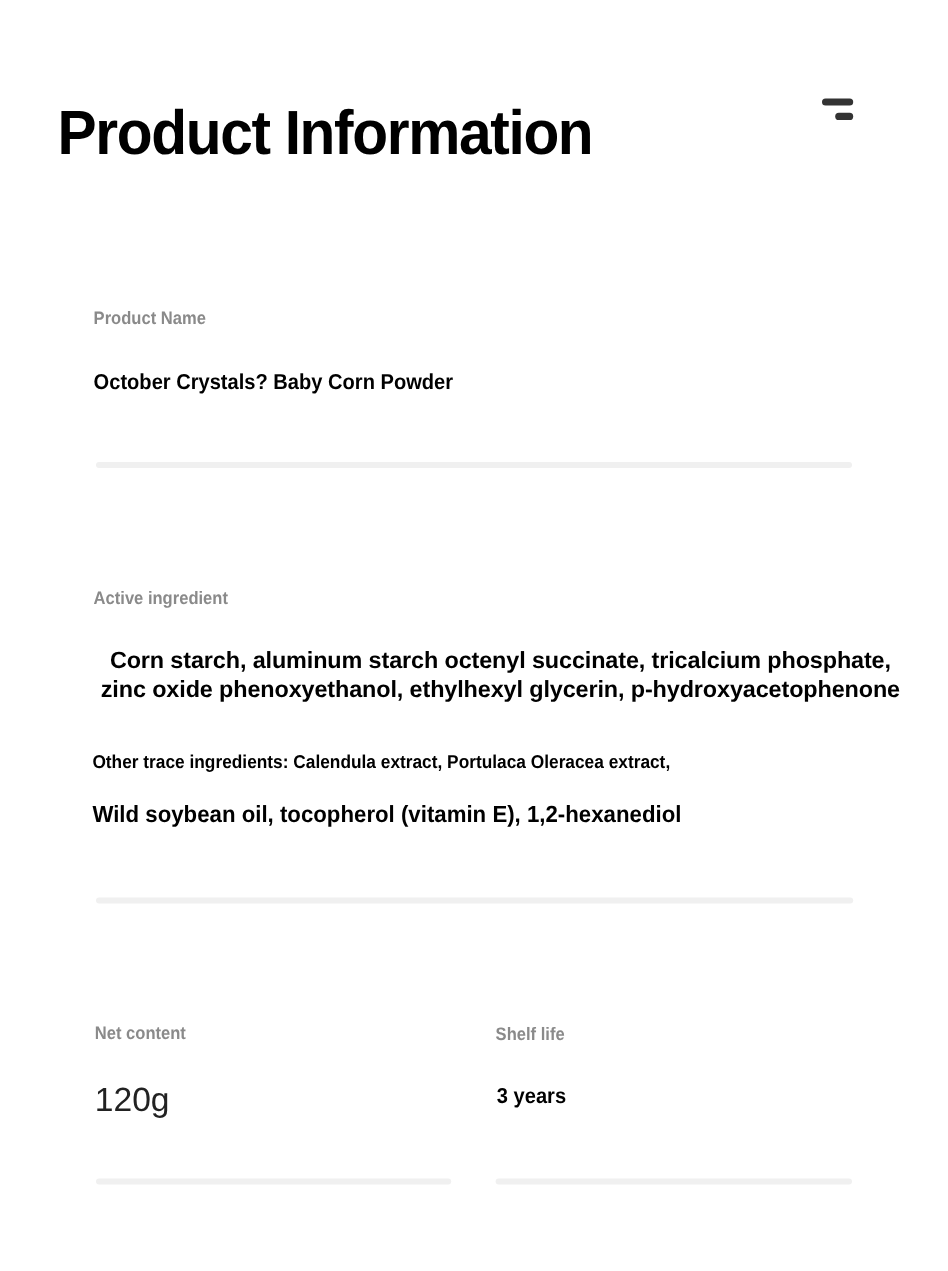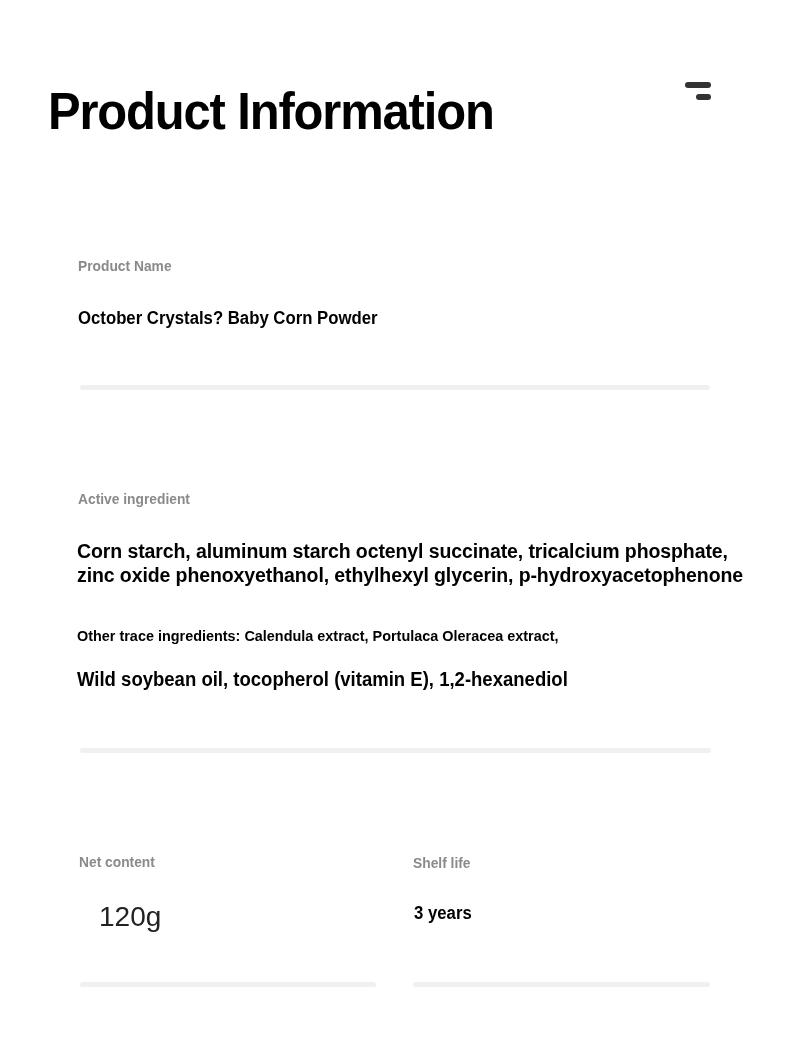--- a/index.html
+++ b/index.html
@@ -25,24 +25,25 @@
       position: absolute; font-weight: 700; color: #000; white-space: nowrap;
       transform-origin: left center;
     }
     .divider { position: absolute; height: 5px; border-radius: 3px; background: #f0f0f0; }
 
     .name-value { left: 78px; top: 308px; font-size: 18px; transform: scaleX(0.93); }
     .active-value {
       position: absolute; left: 77px; top: 539px; width: 680px;
       font-size: 19.5px; font-weight: 700; line-height: 24px; color: #000;
       letter-spacing: -0.1px;
+      text-align: center;
     }
     .trace-value { left: 77px; top: 627px; font-size: 15.5px; transform: scaleX(0.93); }
     .soy-value { left: 77px; top: 668px; font-size: 19.5px; transform: scaleX(0.95); }
-    .net-value { position: absolute; left: 79px; top: 901px; font-size: 28px; font-weight: 400; color: #222; white-space: nowrap; margin-left: 20px; }
+    .net-value { position: absolute; left: 79px; top: 901px; font-size: 28px; font-weight: 400; color: #222; white-space: nowrap; }
     .shelf-value { left: 414px; top: 903px; font-size: 18px; transform: scaleX(0.93); }
   </style>
 </head>
 <body>
 
 <div class="title">Product Information</div>
 
 <div class="menu-icon">
   <div class="bar1"></div>
   <div class="bar2"></div>

